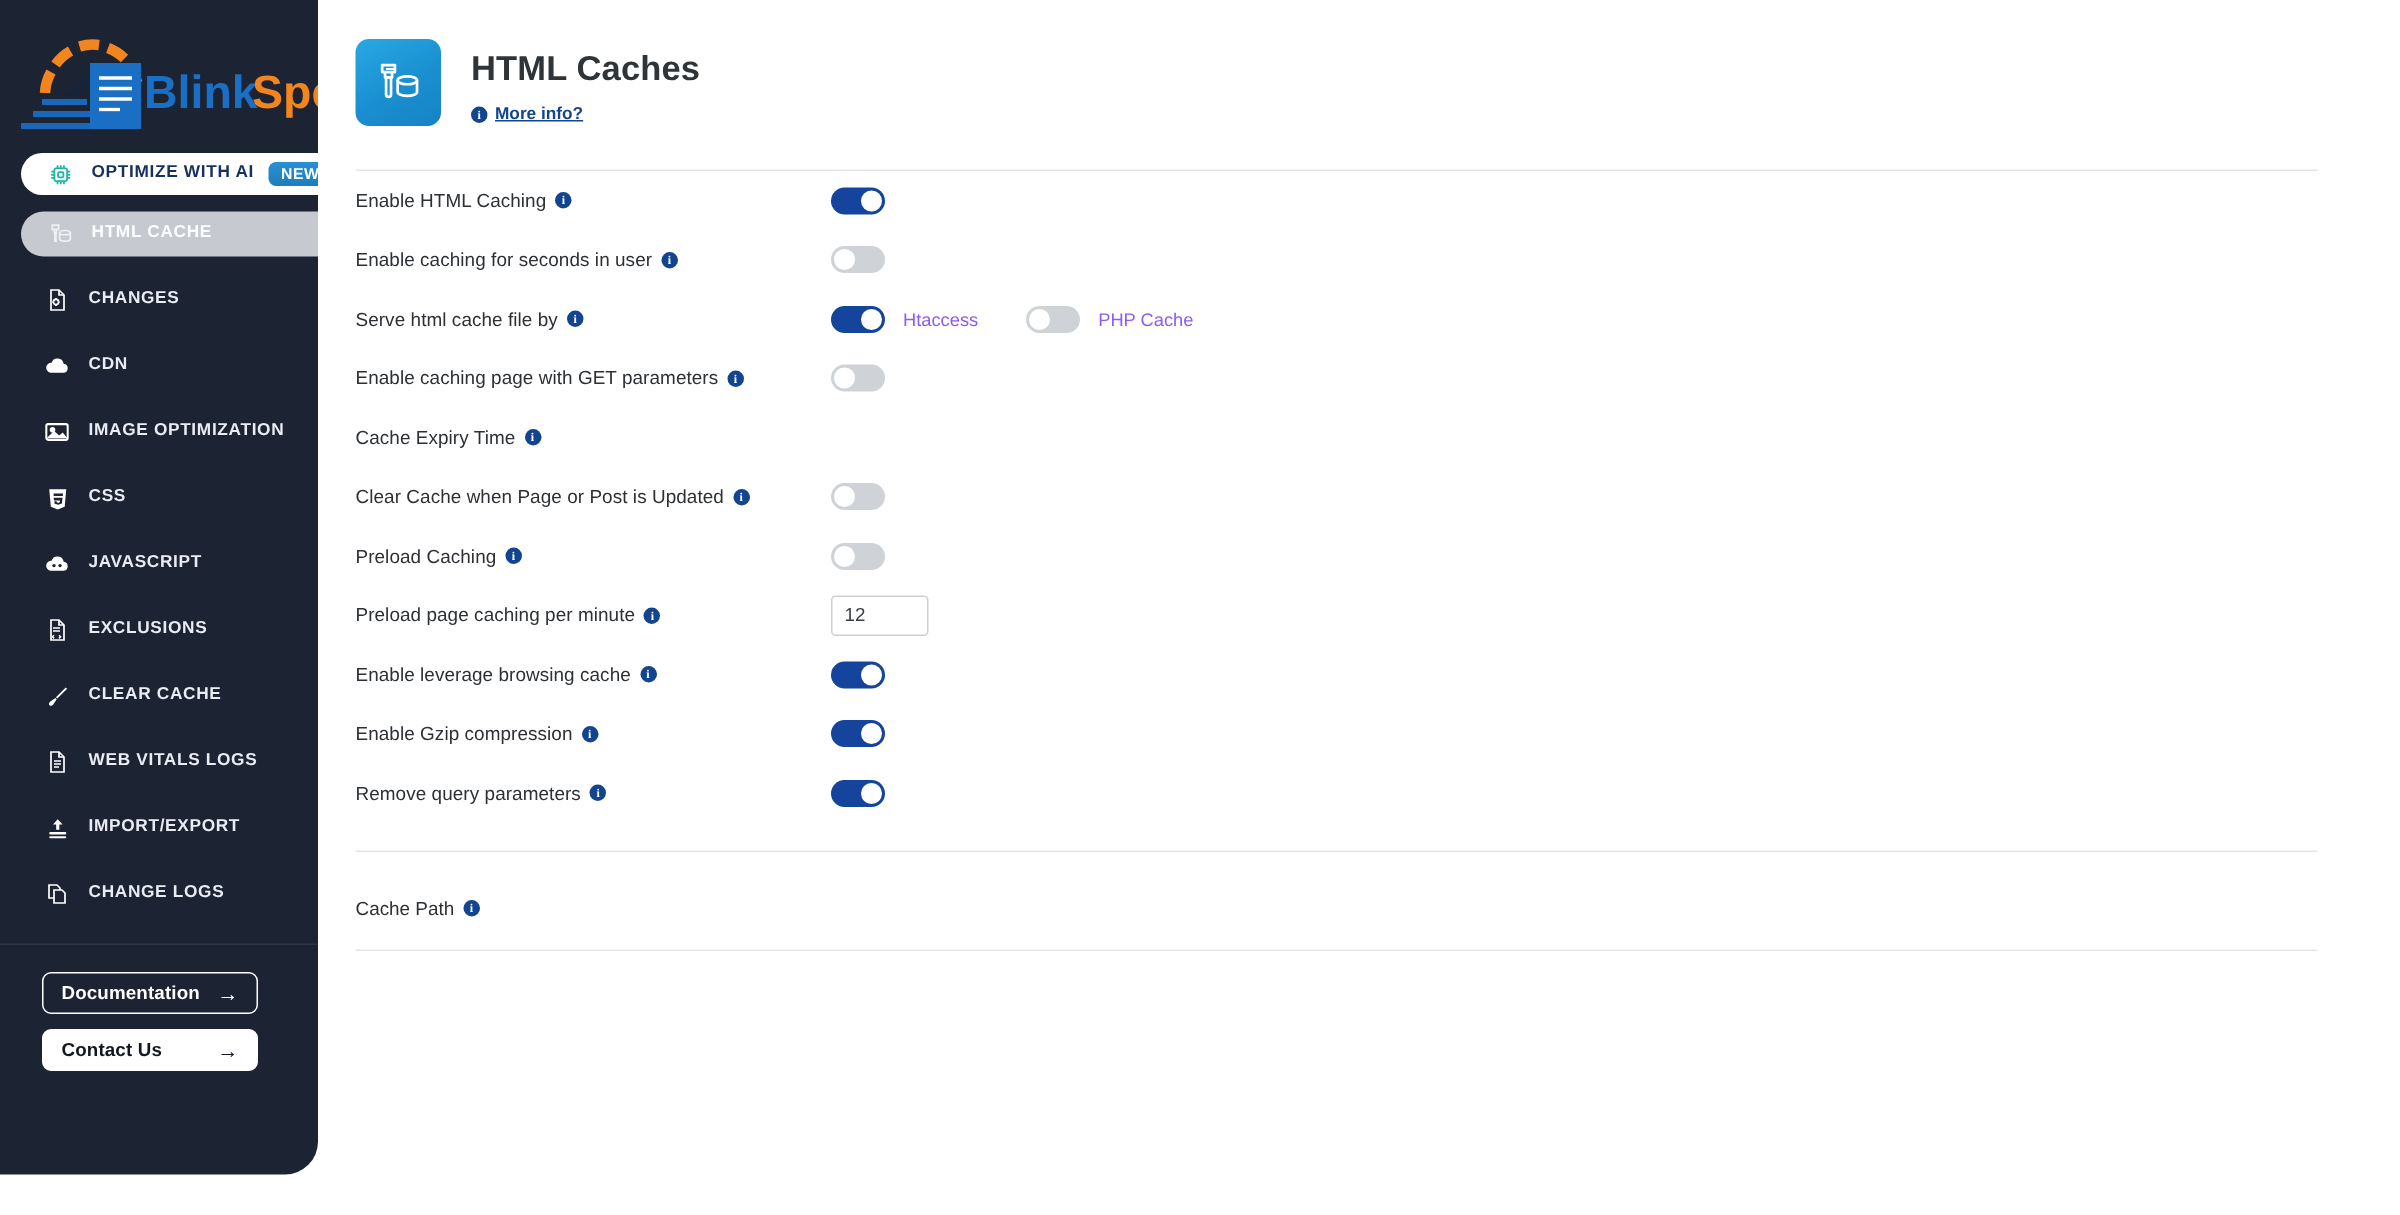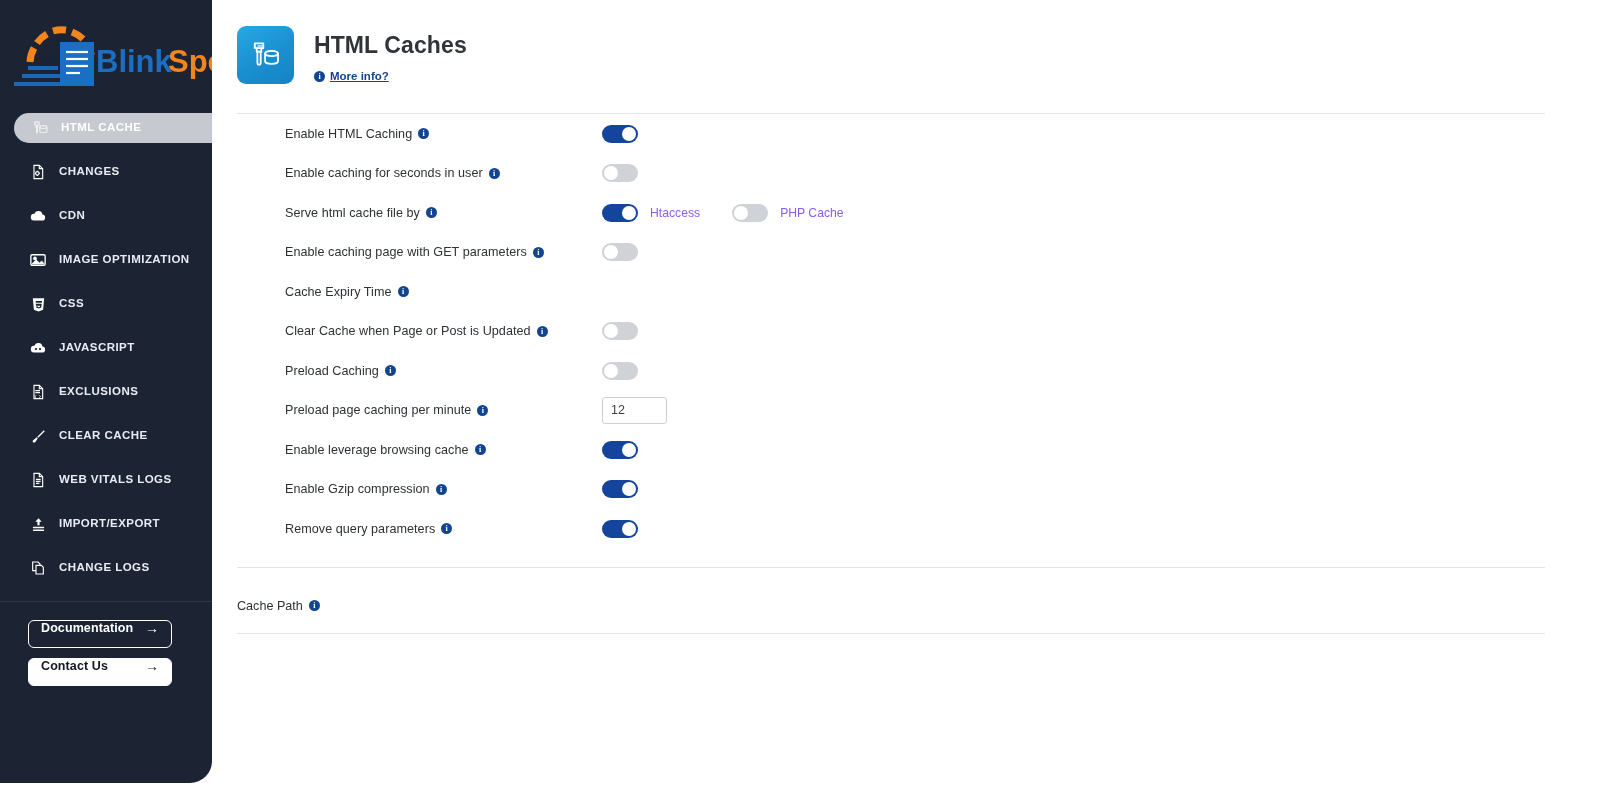--- a/index.html
+++ b/index.html
@@ -93,21 +93,21 @@
 
   .nav-gap { height: 14px; }
 
   .sidebar-divider {
     height: 1px; background: #2e3545;
     margin: 18px 0 0 0;
   }
 
   .sidebar-footer { padding: 18px 0 0 28px; }
   .sb-btn {
-    display: flex; justify-content: space-between;
+    display: flex; align-items: center; justify-content: space-between;
     width: 144px; height: 28px;
     margin-bottom: 10px;
     padding: 0 12px;
     border-radius: 6px;
     font-size: 12.5px;
     font-weight: 700;
     letter-spacing: .1px;
   }
   .sb-btn.outline { background: transparent; border: 1.4px solid #ffffff; color: #ffffff; }
   .sb-btn.solid { background: #ffffff; border: 1.4px solid #ffffff; color: #131722; }
@@ -165,21 +165,20 @@
     display: flex; align-items: center;
     height: 39.5px;
   }
   .row-label {
     width: 317px;
     flex: 0 0 317px;
     display: flex; align-items: center;
     font-size: 12.6px;
     color: #2d3135;
     letter-spacing: .05px;
-    margin-left: 48px;
   }
   .row-label .info-dot { margin-left: 6px; margin-right: 0; }
   .row-control { display: flex; align-items: center; }
 
   
   .toggle {
     position: relative;
     width: 36px; height: 18px;
     border-radius: 10px;
     flex: 0 0 36px;
@@ -295,20 +294,31 @@
             <path d="M58 52 h22"></path>
             <path d="M58 59 h14"></path>
         </g>
         <text x="88" y="58" font-family="Liberation Sans, sans-serif" font-size="31" font-weight="700" fill="#1a6fc4">Blink</text>
         <text x="160" y="58" font-family="Liberation Sans, sans-serif" font-size="31" font-weight="700" fill="#f3851f">Speed</text>
       </svg>
     </div>
 
     <nav class="nav">
 
+      <div class="nav-item ai">
+        <span class="nav-ico">
+          <svg width="17" height="17" viewBox="0 0 24 24" fill="none" stroke="#1fb6a8" stroke-width="1.7">
+            <rect x="6" y="6" width="12" height="12" rx="1.5"></rect>
+            <rect x="9.5" y="9.5" width="5" height="5" rx="1"></rect>
+            <path d="M9 3v3M12 3v3M15 3v3M9 18v3M12 18v3M15 18v3M3 9h3M3 12h3M3 15h3M18 9h3M18 12h3M18 15h3"></path>
+          </svg>
+        </span>
+        <span class="nav-label">OPTIMIZE WITH AI</span>
+        <span class="badge-new">NEW</span>
+      </div>
 
       <div class="nav-sep"></div>
 
       <div class="nav-item active">
         <span class="nav-ico">
           <svg width="17" height="17" viewBox="0 0 24 24" fill="none" stroke="#ffffff" stroke-width="1.6">
             <path d="M4 3h6v4H4z"></path>
               <path d="M6 7v3h2V7"></path>
               <path d="M6.5 10h1v8h-1z"></path>
             <ellipse cx="16" cy="10" rx="5" ry="2"></ellipse>

